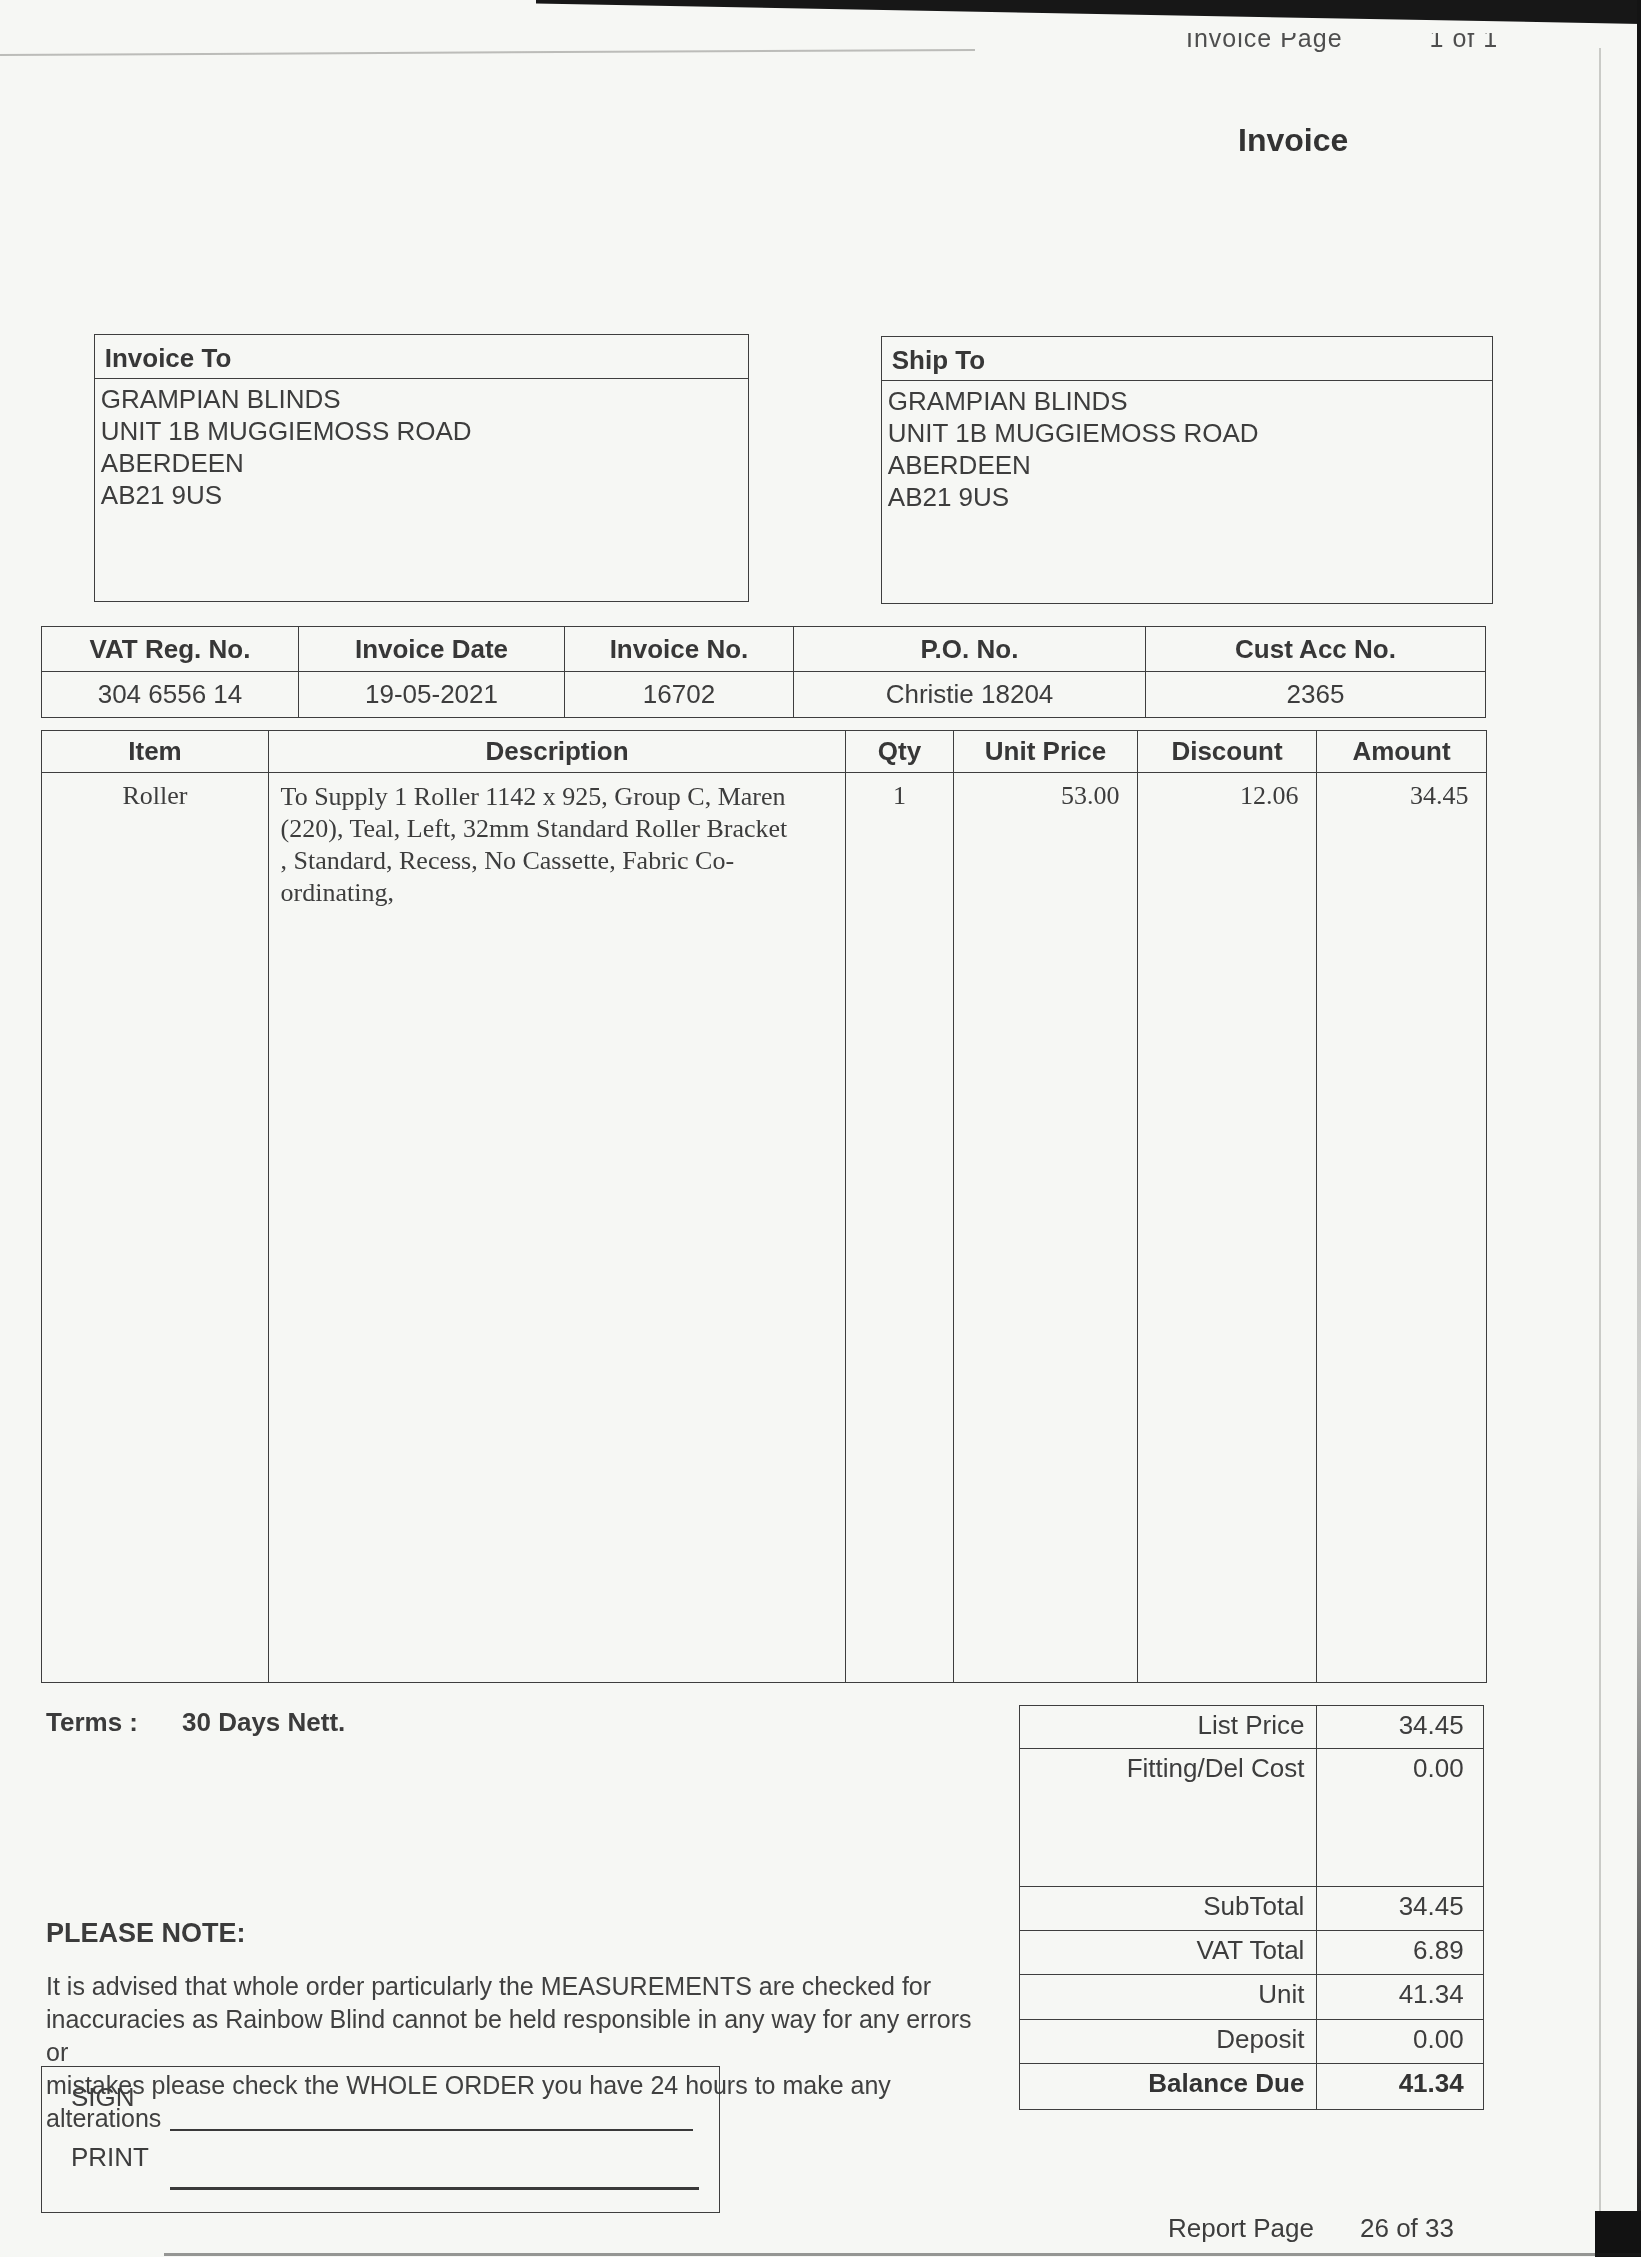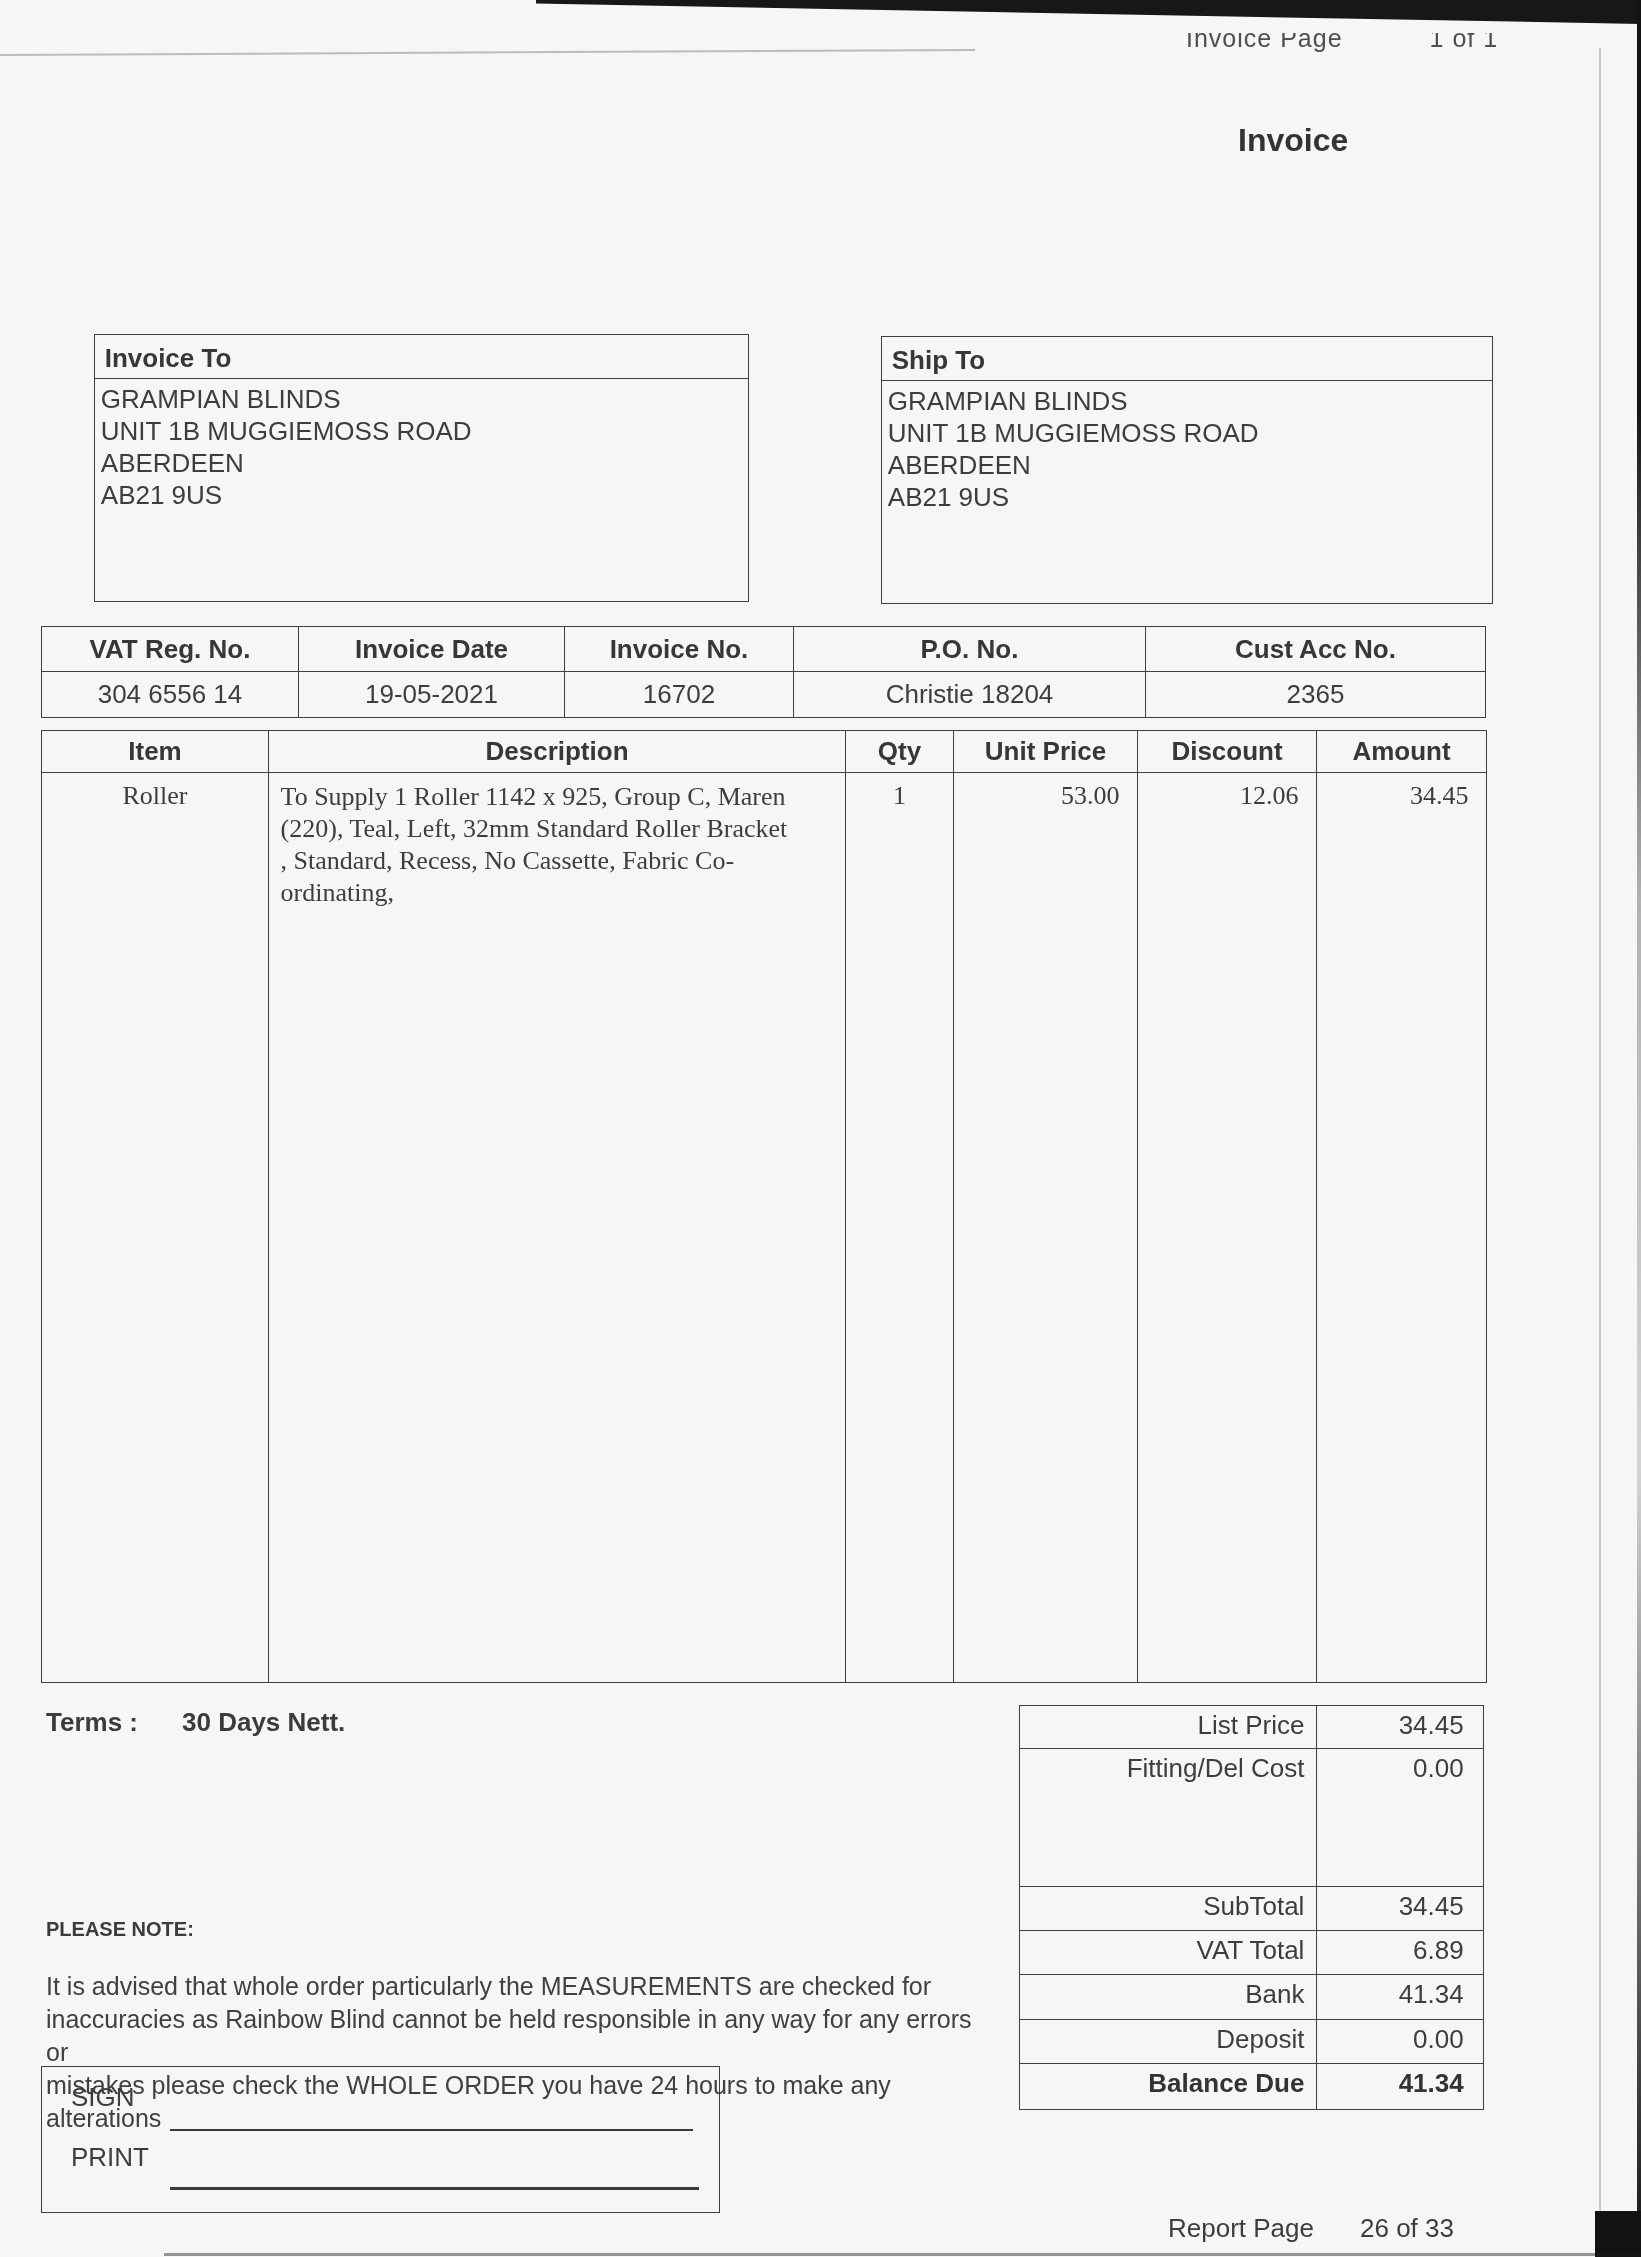--- a/index.html
+++ b/index.html
@@ -49,21 +49,21 @@
   .items-table td{height:910px;vertical-align:top;color:#3d3d3d;font-family:Liberation Serif, serif;}
   .c-item{text-align:center;padding-top:7.7px;}
   .c-desc{padding:7.7px 5.8px 0 11.6px;line-height:32px;margin-left:8px;}
   .c-qty{text-align:center;padding-top:7.7px;}
   .c-num{text-align:right;padding:7.7px 17.4px 0 0;}
 
   
   .terms-label{position:absolute;left:46px;top:1707px;font-size:26px;font-weight:bold;}
   .terms-value{position:absolute;left:182px;top:1707px;font-size:26px;font-weight:bold;}
   .bank-block{position:absolute;left:182px;top:1778px;font-size:26px;font-weight:bold;line-height:32px;}
-  .please-note{position:absolute;left:46px;top:1918px;font-size:20px;font-weight:bold;}
+  .please-note{position:absolute;left:46px;top:1918px;font-size:27px;font-weight:bold;}
   .note-block{position:absolute;left:46px;top:1970px;width:946px;font-size:25px;line-height:33px;color:#404040;}
 
   
   .totals{position:absolute;left:1019px;top:1705px;width:465px;border:1.9px solid #3e3e3e;box-sizing:border-box;font-size:26px;}
   .t-row{display:flex;box-sizing:border-box;border-top:1.9px solid #3e3e3e;}
   .t-row:first-child{border-top:none;}
   .t-label{width:297px;box-sizing:border-box;border-right:1.9px solid #3e3e3e;text-align:right;padding:3.9px 11.6px 0 0;color:#3d3d3d;}
   .t-value{flex:1;text-align:right;padding:3.9px 19.3px 0 0;color:#3d3d3d;}
   .h44{height:42px}.h143{height:138px}.h46{height:44px}.h47{height:45px}.h48{height:46px}
   .t-bold .t-label,.t-bold .t-value{font-weight:bold;color:#333;}
@@ -202,21 +202,21 @@
     </div>
     <div class="t-row h46">
       <div class="t-label">SubTotal</div>
       <div class="t-value">34.45</div>
     </div>
     <div class="t-row h46">
       <div class="t-label">VAT Total</div>
       <div class="t-value">6.89</div>
     </div>
     <div class="t-row h47">
-      <div class="t-label">Bank</div>
+      <div class="t-label">Unit</div>
       <div class="t-value">41.34</div>
     </div>
     <div class="t-row h46">
       <div class="t-label">Deposit</div>
       <div class="t-value">0.00</div>
     </div>
     <div class="t-row h48 t-bold">
       <div class="t-label">Balance Due</div>
       <div class="t-value">41.34</div>
     </div>

